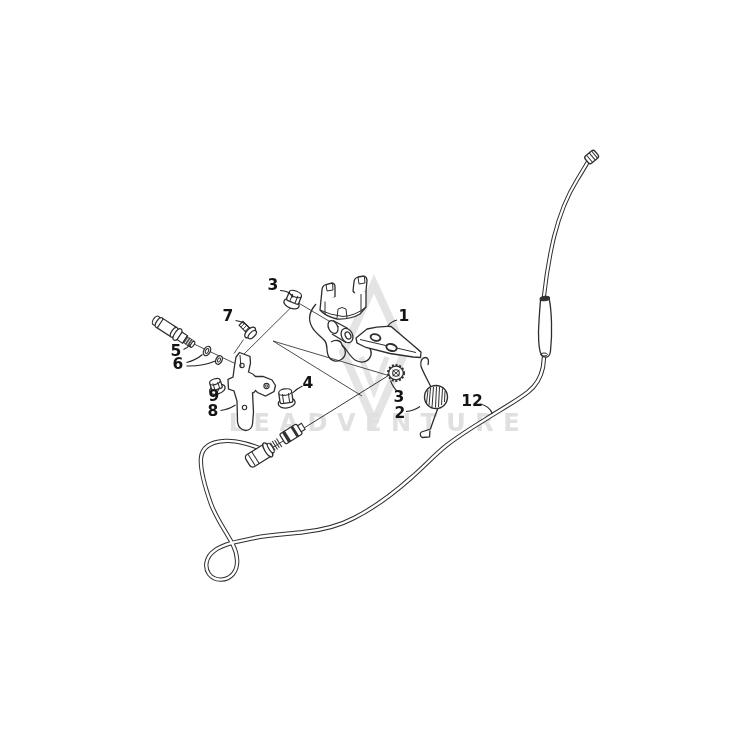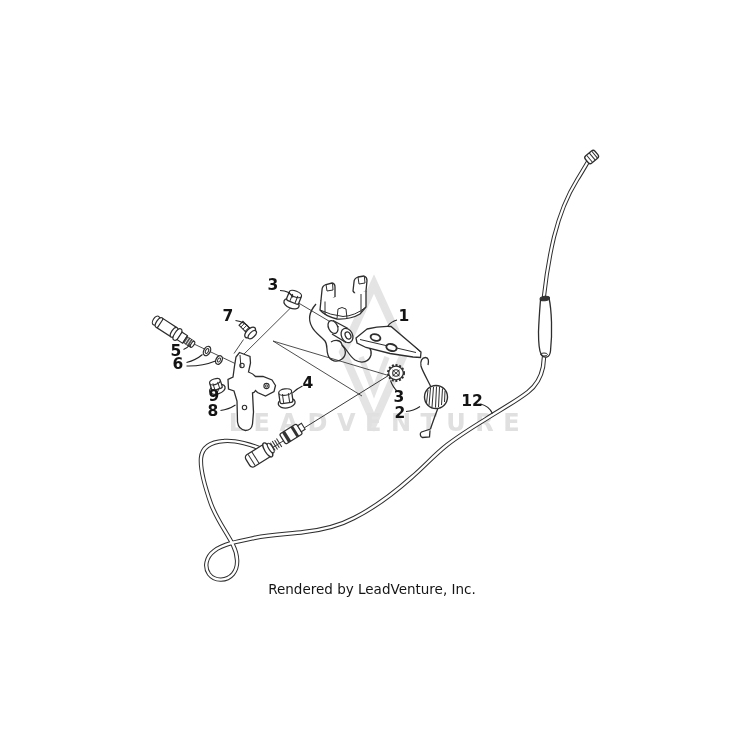--- a/index.html
+++ b/index.html
@@ -253,14 +253,13 @@
       <div class="callout" style="left: 176px; top: 352px;">5</div>
       <div class="callout" style="left: 178px; top: 365px;">6</div>
       <div class="callout" style="left: 214px; top: 397px;">9</div>
       <div class="callout" style="left: 213px; top: 412px;">8</div>
       <div class="callout" style="left: 308px; top: 384px;">4</div>
       <div class="callout" style="left: 399px; top: 398px;">3</div>
       <div class="callout" style="left: 400px; top: 414px;">2</div>
       <div class="callout" style="left: 472px; top: 402px;">12</div>
     </div>
 
-  <div class="footer">Rendered by LeadVenture, Inc.</div>
 </div>
 
 </body></html>

